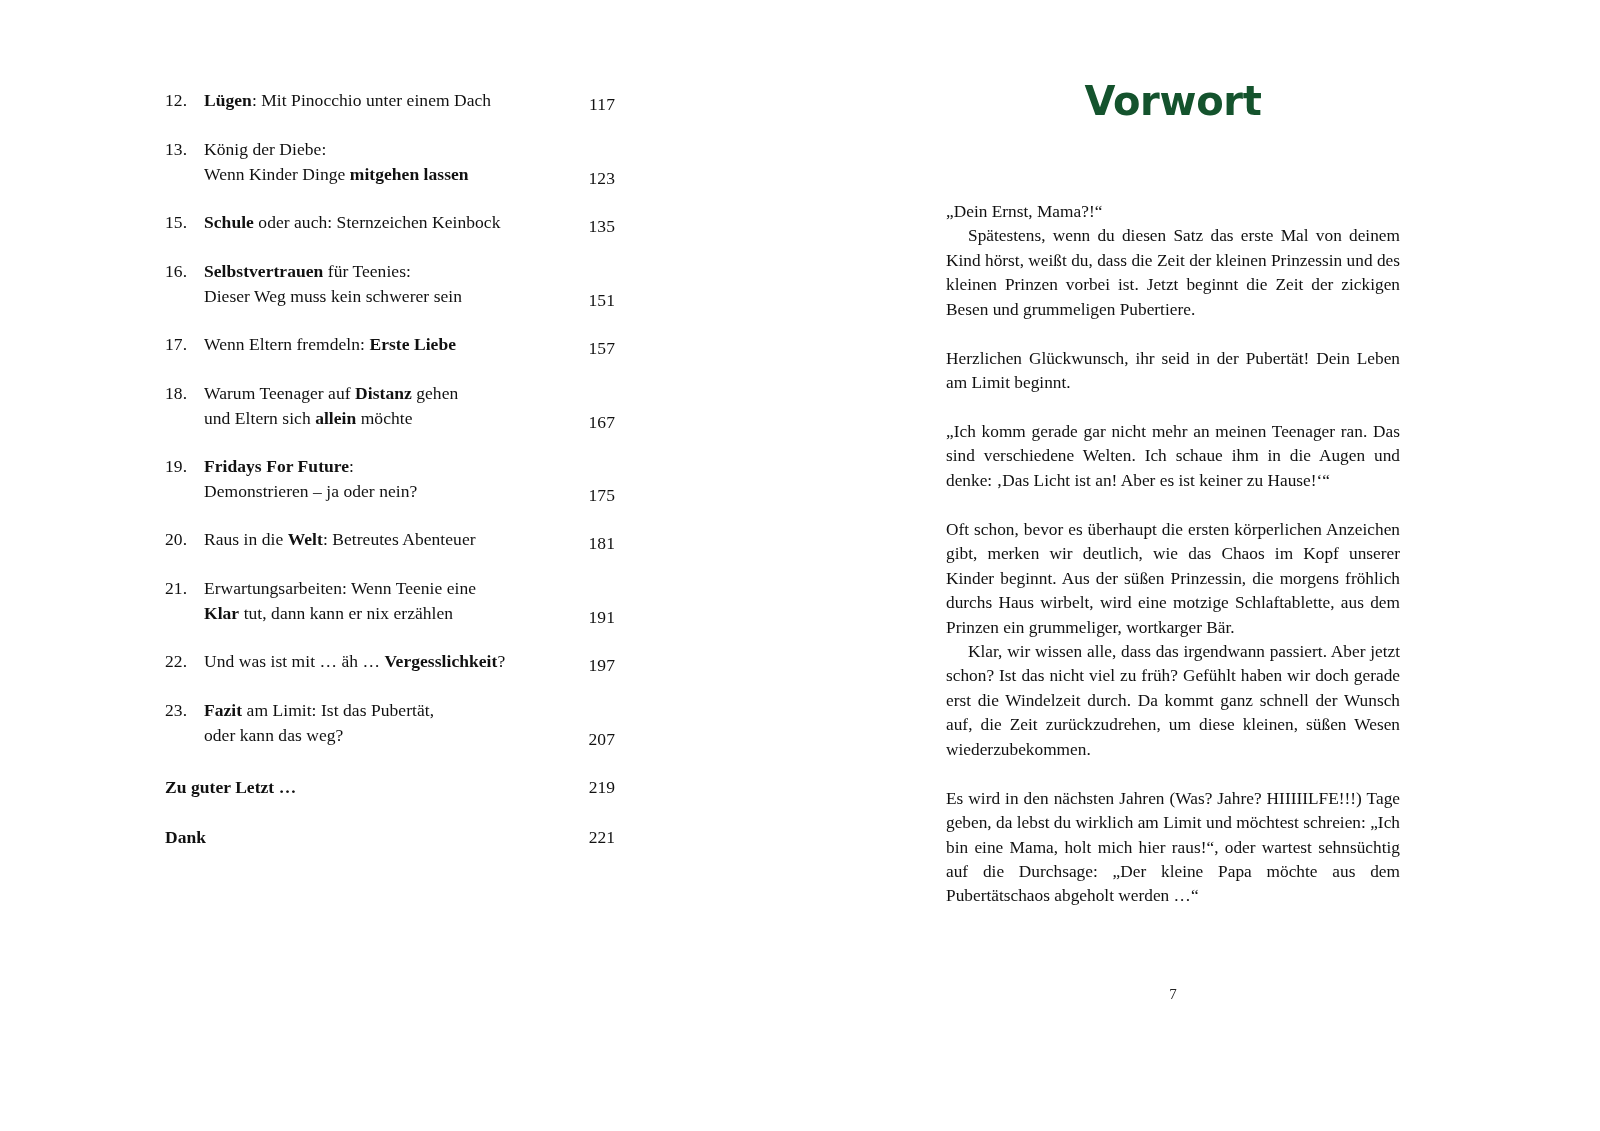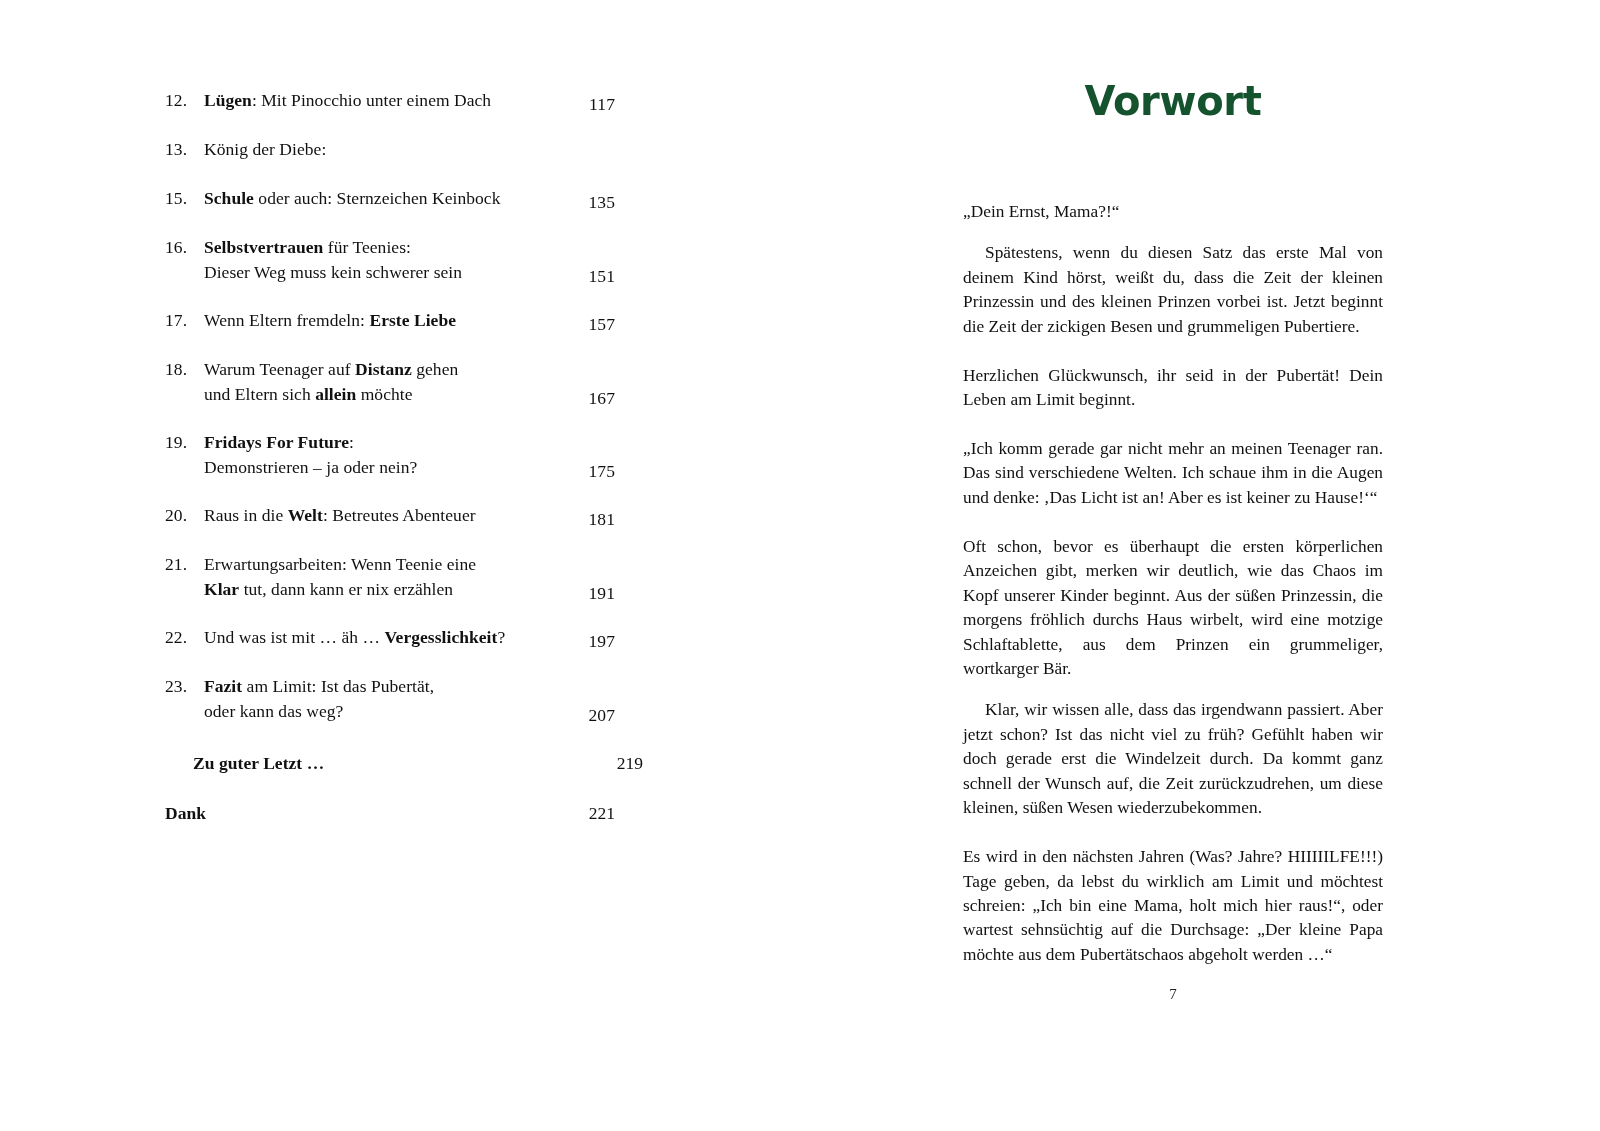--- a/index.html
+++ b/index.html
@@ -77,21 +77,21 @@
   .toc-plain .pg {
     position: absolute;
     right: 0;
     top: 0;
     width: 46px;
     text-align: right;
     font-size: 17.5px;
     line-height: 25px;
     font-weight: 400;
   }
-  .gap-before-zu { margin-top: 27px; margin-left: 28px; }
+  .gap-before-zu { margin-top: 27px; }
   .gap-before-dank { margin-top: 25px; }
 
   
   .rightpage {
     position: absolute;
     left: 946px;
     top: 0;
     width: 454px;
     height: 1131px;
   }
@@ -107,21 +107,21 @@
   .body-text {
     margin-top: 76px;
     width: 454px;
     font-size: 17.3px;
     line-height: 24.45px;
     text-align: justify;
     text-justify: inter-word;
     hyphens: manual;
     letter-spacing: .02px;
   }
-  .para { margin: 17px; }
+  .para { margin: 0; }
   .para + .para { margin-top: 0; }
   .para-gap { margin-top: 24.4px; }
   .indent { text-indent: 22px; }
   .pageno {
     position: absolute;
     left: 0;
     top: 986px;
     width: 454px;
     text-align: center;
     font-size: 15px;
@@ -137,20 +137,21 @@
       <div class="toc-entry">
         <div class="toc-num">12.</div>
         <div class="toc-body">
           <div class="toc-line"><span class="txt"><b>Lügen</b><span>: Mit Pinocchio unter einem Dach</span></span><span class="pg">117</span></div>
         </div>
       </div>
       <div class="toc-entry">
         <div class="toc-num">13.</div>
         <div class="toc-body">
           <div class="toc-line"><span class="txt"><span>König der Diebe:</span></span></div>
+          <div class="toc-line"><span class="txt"><span>Wenn Kinder Dinge </span><b>mitgehen lassen</b></span><span class="pg">123</span></div>
         </div>
       </div>
       <div class="toc-entry">
         <div class="toc-num">15.</div>
         <div class="toc-body">
           <div class="toc-line"><span class="txt"><b>Schule</b><span> oder auch: Sternzeichen Keinbock</span></span><span class="pg">135</span></div>
         </div>
       </div>
       <div class="toc-entry">
         <div class="toc-num">16.</div>

